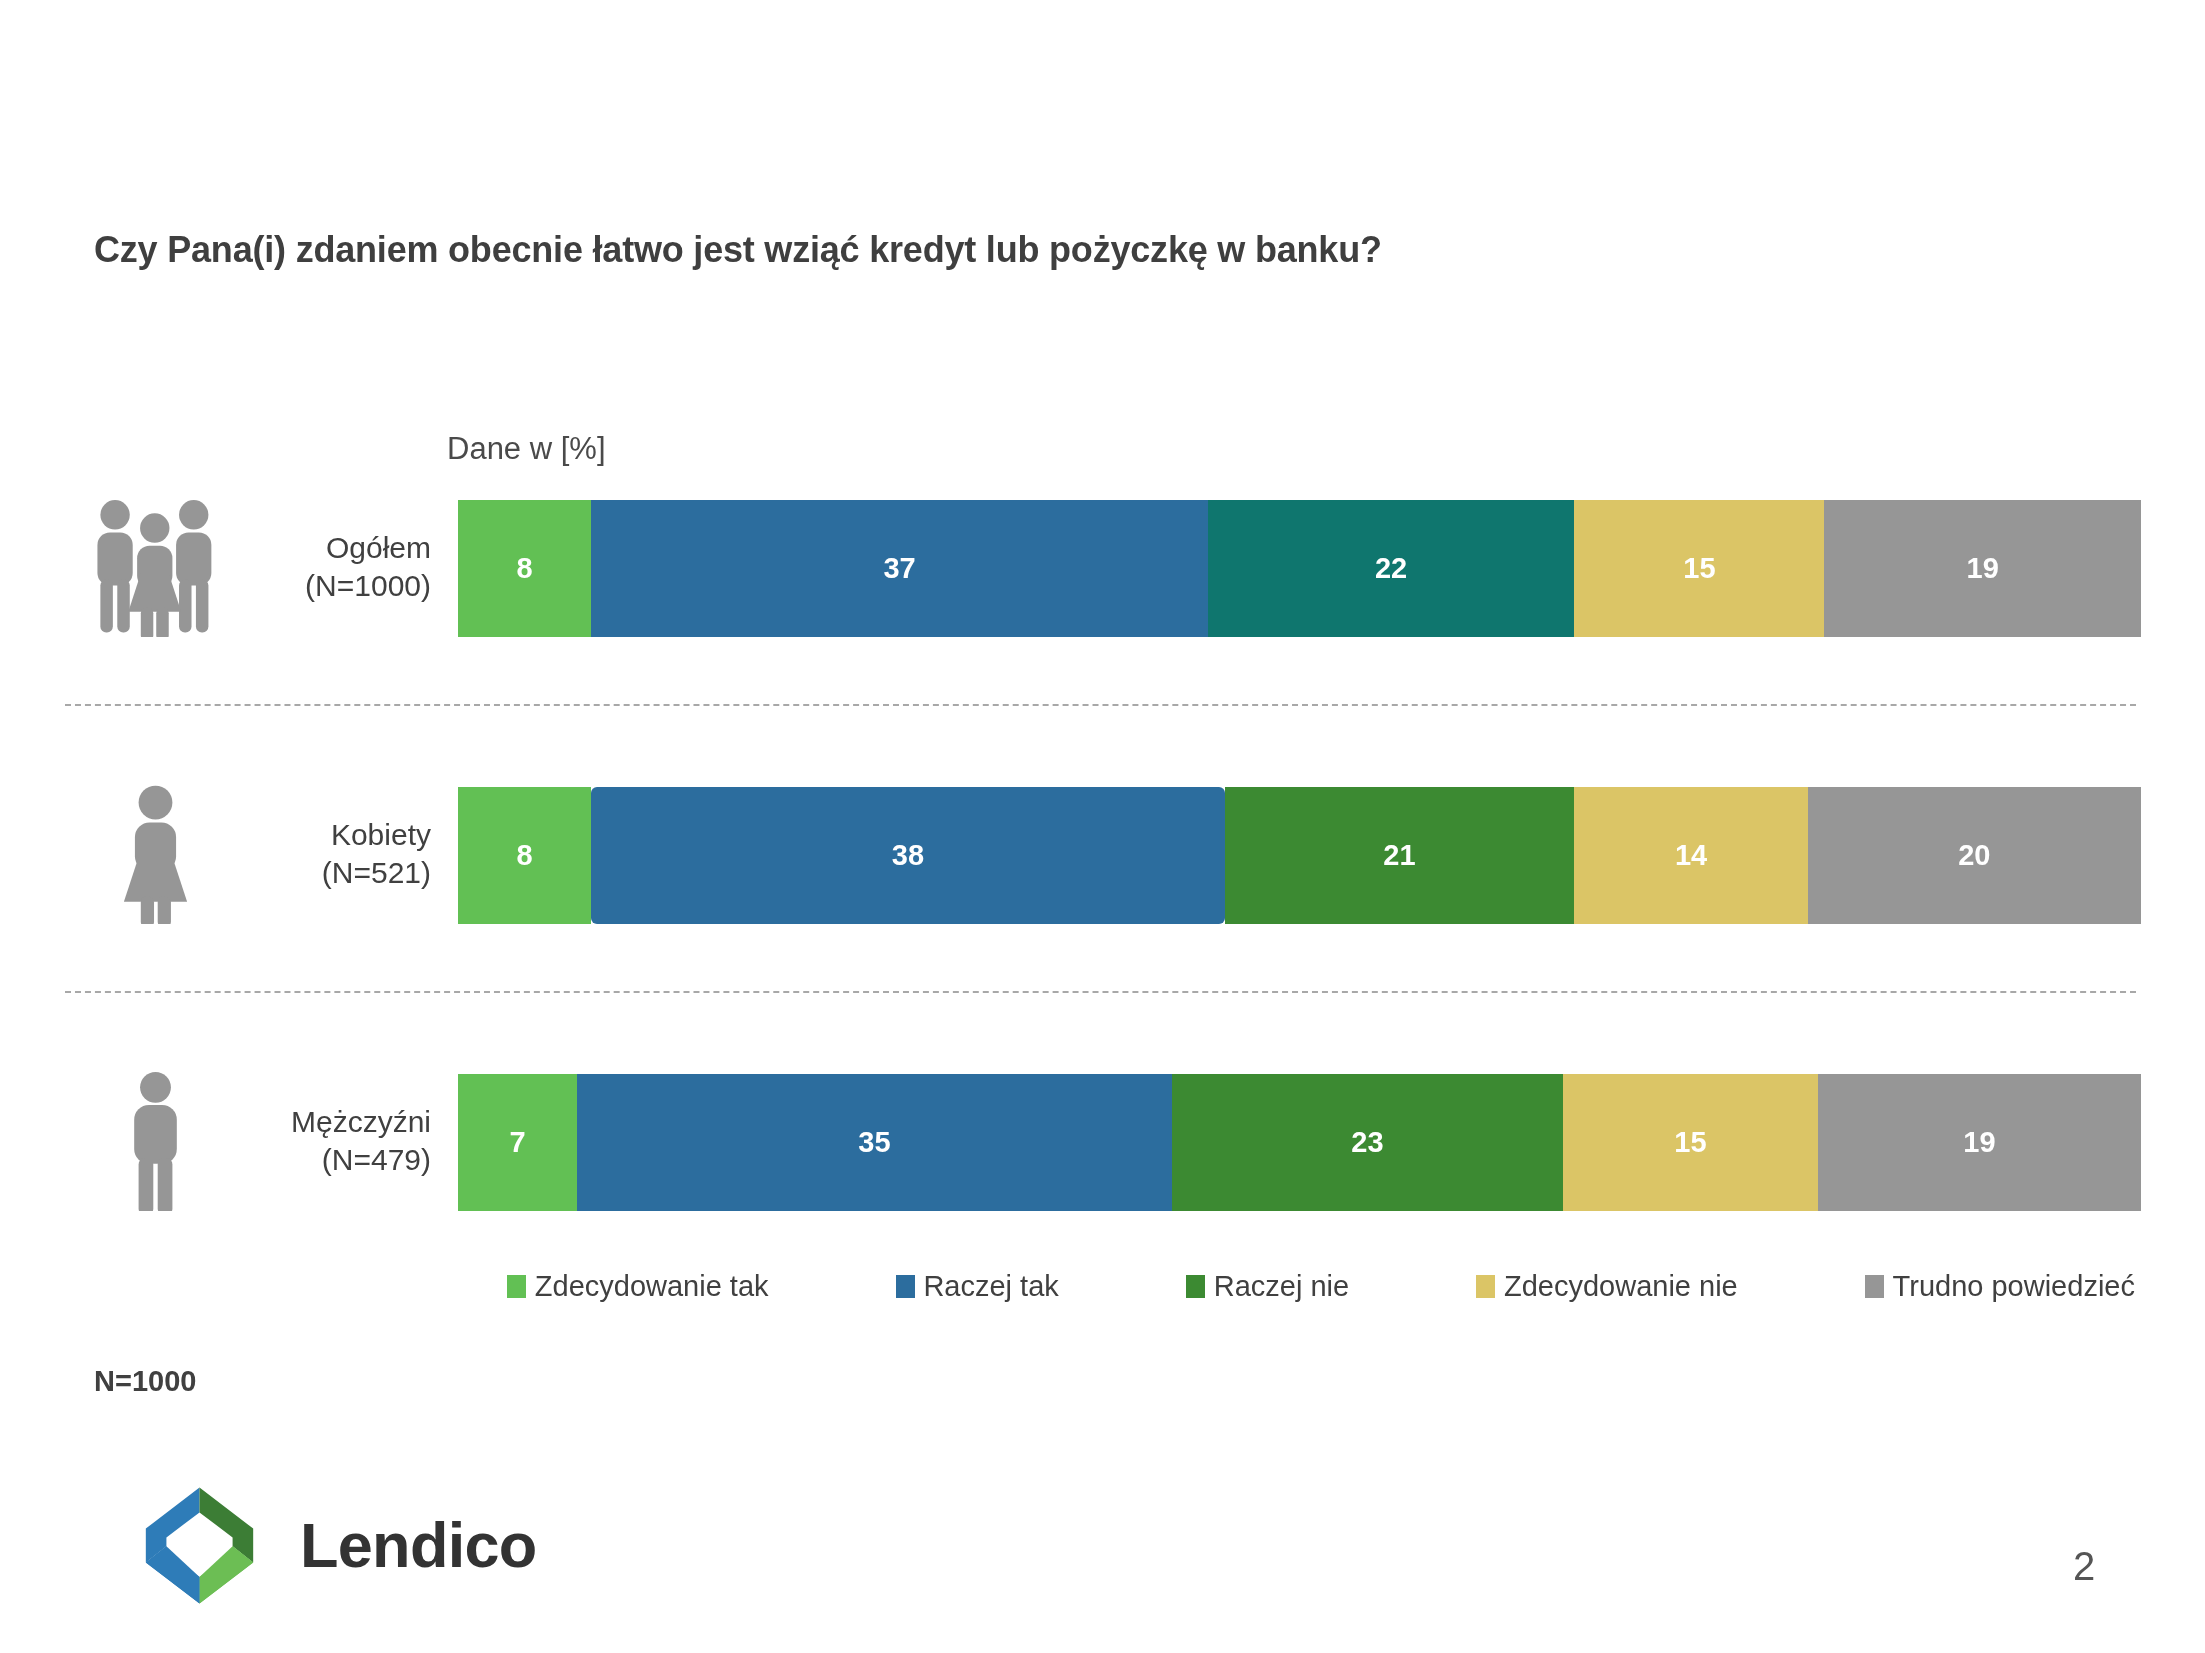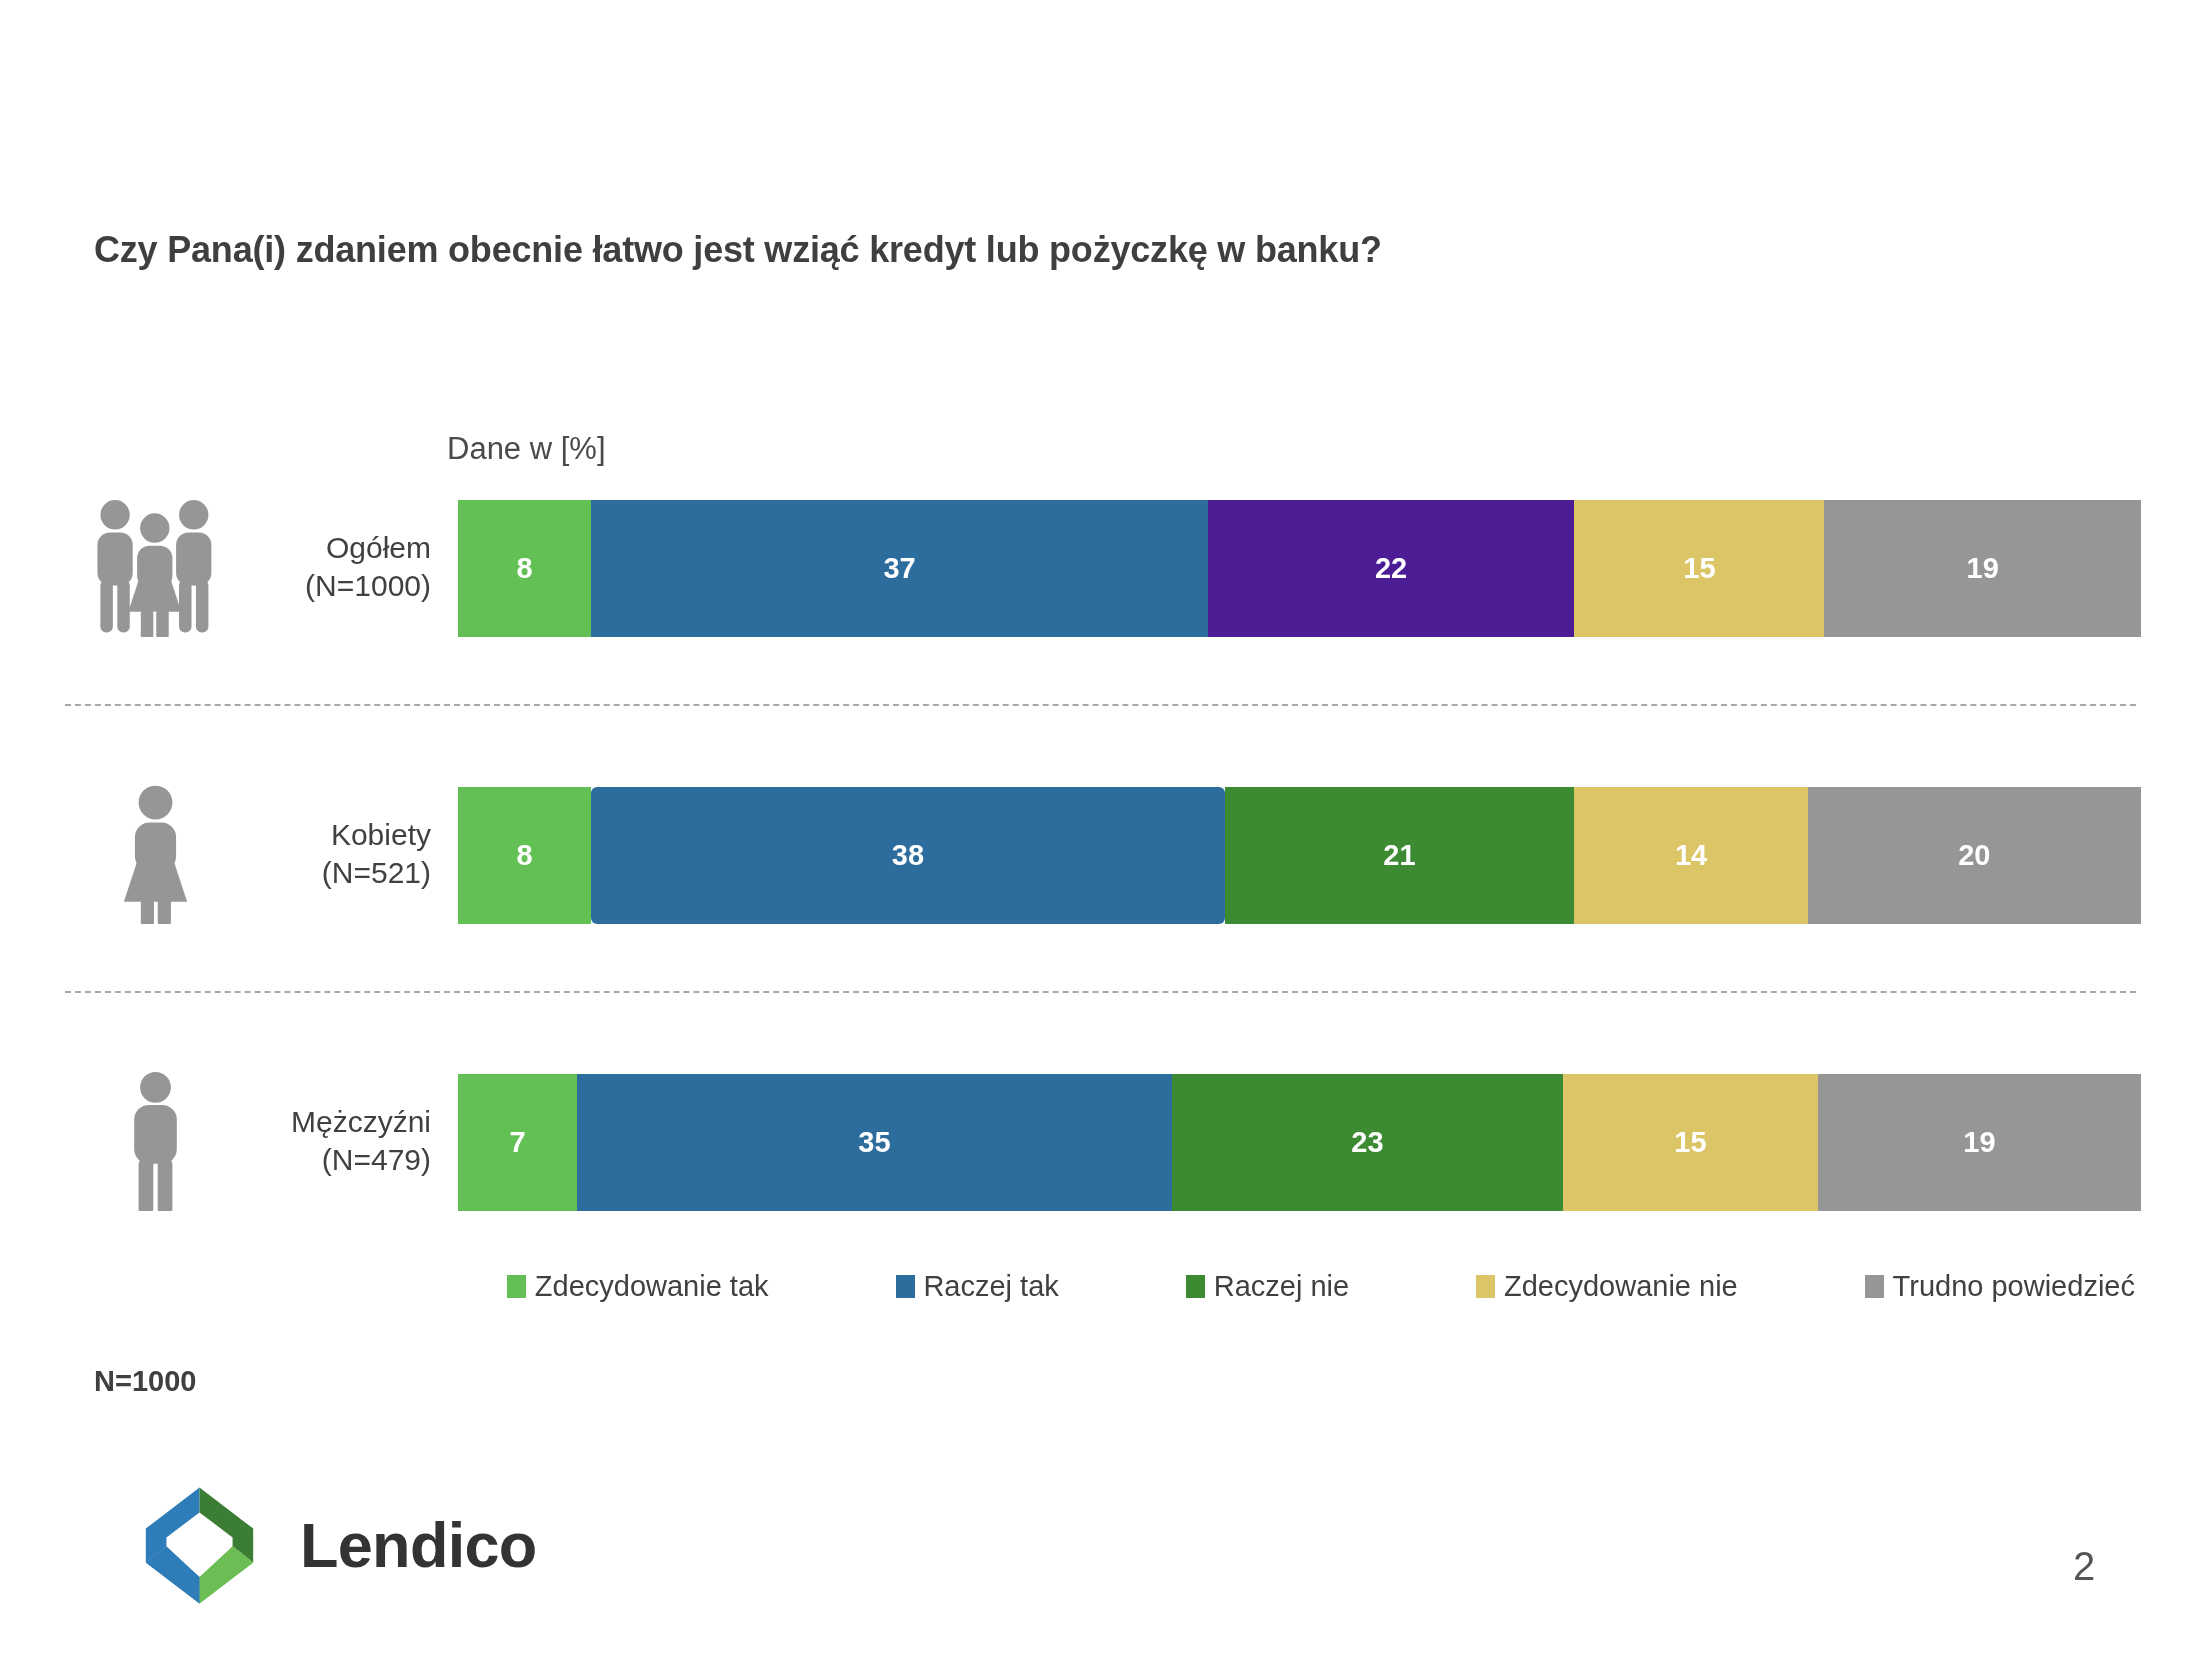--- a/index.html
+++ b/index.html
@@ -212,21 +212,21 @@
         </g>
       </svg>
     </div>
     <div class="row-label">
       <span>Ogółem</span>
       <span>(N=1000)</span>
     </div>
     <div class="row-bar">
       <div class="seg" style="background-color: rgb(98, 192, 84); width: 7.92079%;">8</div>
       <div class="seg" style="background-color: rgb(44, 109, 158); width: 36.6337%;">37</div>
-      <div class="seg" style="background-color: #4c1d95; width: 21.7822%;">22</div>
+      <div class="seg" style="background-color: #0f766e; width: 21.7822%;">22</div>
       <div class="seg" style="background-color: rgb(219, 197, 102); width: 14.8515%;">15</div>
       <div class="seg" style="background-color: rgb(150, 150, 150); width: 18.8119%;">19</div>
     </div>
   </div>
 
   <div class="row-divider" id="divider-1" style="border-top-color: rgb(168, 168, 168);"></div>
 
   <div class="chart-row r1">
     <div class="row-icon">
       <svg width="147" height="140" viewBox="0 0 200 190" aria-hidden="true">

